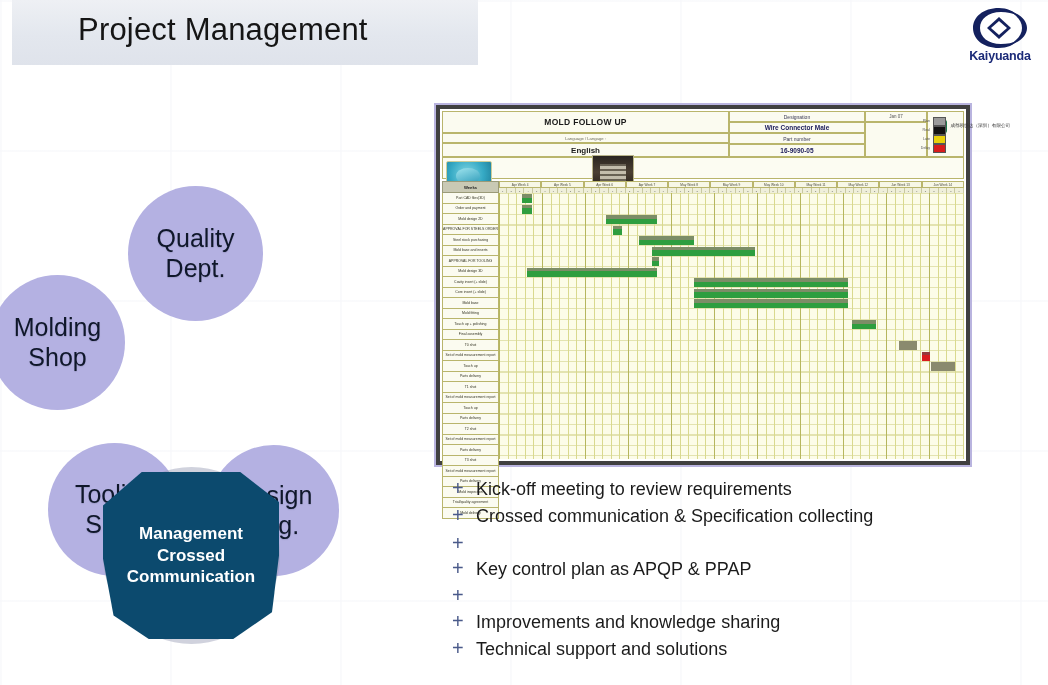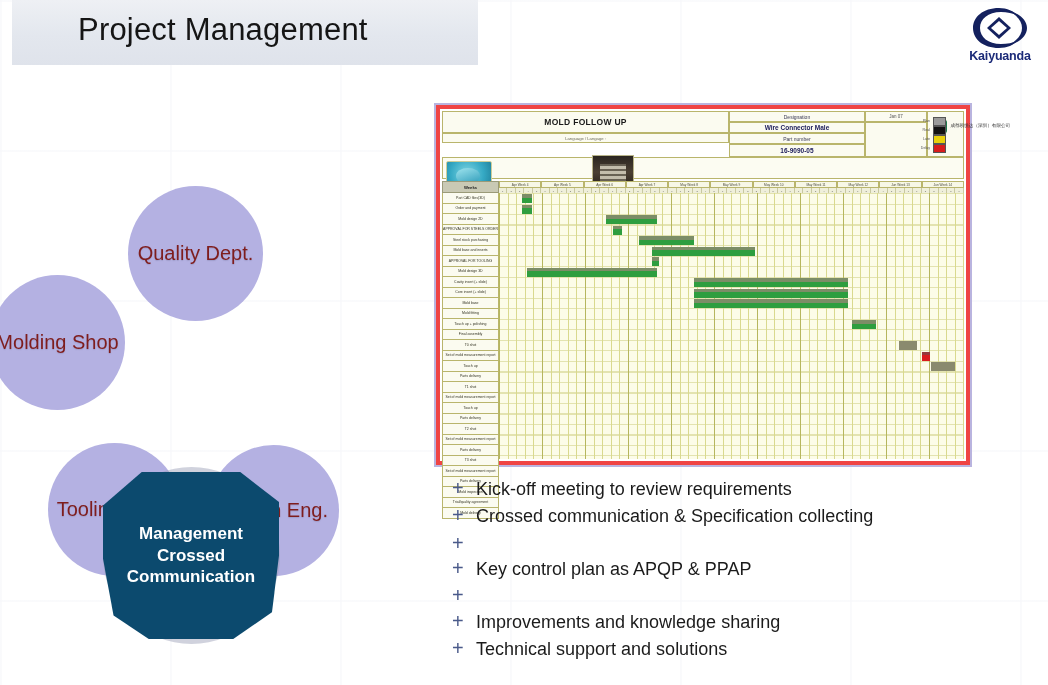--- a/index.html
+++ b/index.html
@@ -38,21 +38,21 @@
     position:absolute;left:0;top:43px;width:82px;text-align:center;
     font-size:12.5px;font-weight:bold;color:#1b2a78;letter-spacing:-.2px;
   }
 
   
   .flower{position:absolute;left:0;top:175px;width:420px;height:400px;}
   .petal{
     position:absolute;border-radius:50%;
     background:#b4b1e2;
     display:flex;align-items:center;justify-content:center;
-    text-align:center;color:#7f1d1d;font-size:20px;line-height:1.18;
+    text-align:center;color:#0f172a;font-size:25px;line-height:1.18;
     text-shadow:0 1px 1px rgba(120,120,160,.35);
   }
   .p-quality{left:128px;top:11px;width:135px;height:135px;}
   .p-sourcing{left:261px;top:112px;width:131px;height:131px;}
   .p-design{left:208px;top:270px;width:131px;height:131px;}
   .p-tooling{left:48px;top:268px;width:133px;height:133px;} 
   .p-molding-real{left:-10px;top:100px;width:135px;height:135px;}
 
   .core-shadow{
     position:absolute;left:103px;top:292px;width:177px;height:177px;
@@ -64,21 +64,21 @@
     display:flex;align-items:center;justify-content:center;
     text-align:center;color:#ffffff;font-size:17px;font-weight:bold;line-height:1.28;
     clip-path:polygon(
       22% 0%, 78% 0%, 100% 18%, 100% 50%, 96% 84%, 74% 100%,
       26% 100%, 6% 86%, 0% 52%, 0% 20%);
   }
 
   
   .gantt-wrap{
     position:absolute;left:434px;top:103px;width:538px;height:364px;
-    border:2px solid #b9b4df;background:#ef4444;
+    border:2px solid #b9b4df;background:#404040;
     box-sizing:border-box;
     padding-left:33px;
   }
   .gantt-inner{position:absolute;left:4px;top:4px;right:4px;bottom:4px;background:#ffffff;}
 
   
   .g-head{position:absolute;left:2px;top:2px;right:2px;height:68px;}
   .g-cell{position:absolute;border:1px solid #b9b56c;background:#fbfbf0;box-sizing:border-box;
           display:flex;align-items:center;justify-content:center;overflow:hidden;}
   .g-t1{left:0;top:0;width:55%;height:22px;font-size:8.5px;font-weight:bold;color:#1a1a1a;letter-spacing:.3px;}
@@ -212,20 +212,21 @@
     <span>Management Crossed Communication</span>
   </div>
 </div>
 
 <div class="gantt-wrap">
   <div class="gantt-inner">
 
     <div class="g-head">
       <div class="g-cell g-t1">MOLD FOLLOW UP</div>
       <div class="g-cell g-t2">Language / Langage :</div>
+      <div class="g-cell g-t3">English</div>
 
       <div class="g-cell g-d1">Designation</div>
       <div class="g-cell g-d2">Wire Connector Male</div>
       <div class="g-cell g-d3">Part number</div>
       <div class="g-cell g-d4">16-9090-05</div>
 
       <div class="g-cell g-r1">Jan 07</div>
       <div class="g-cell g-r2"></div>
 
       <div class="g-company">

